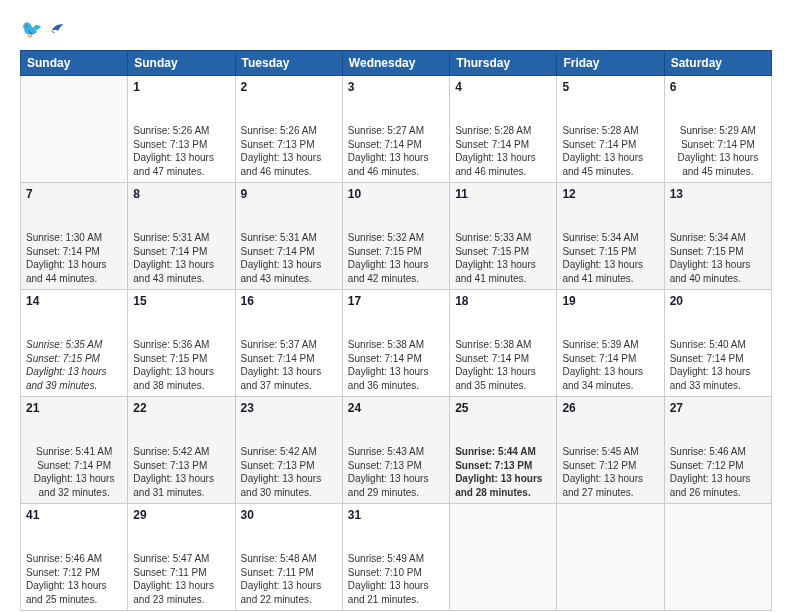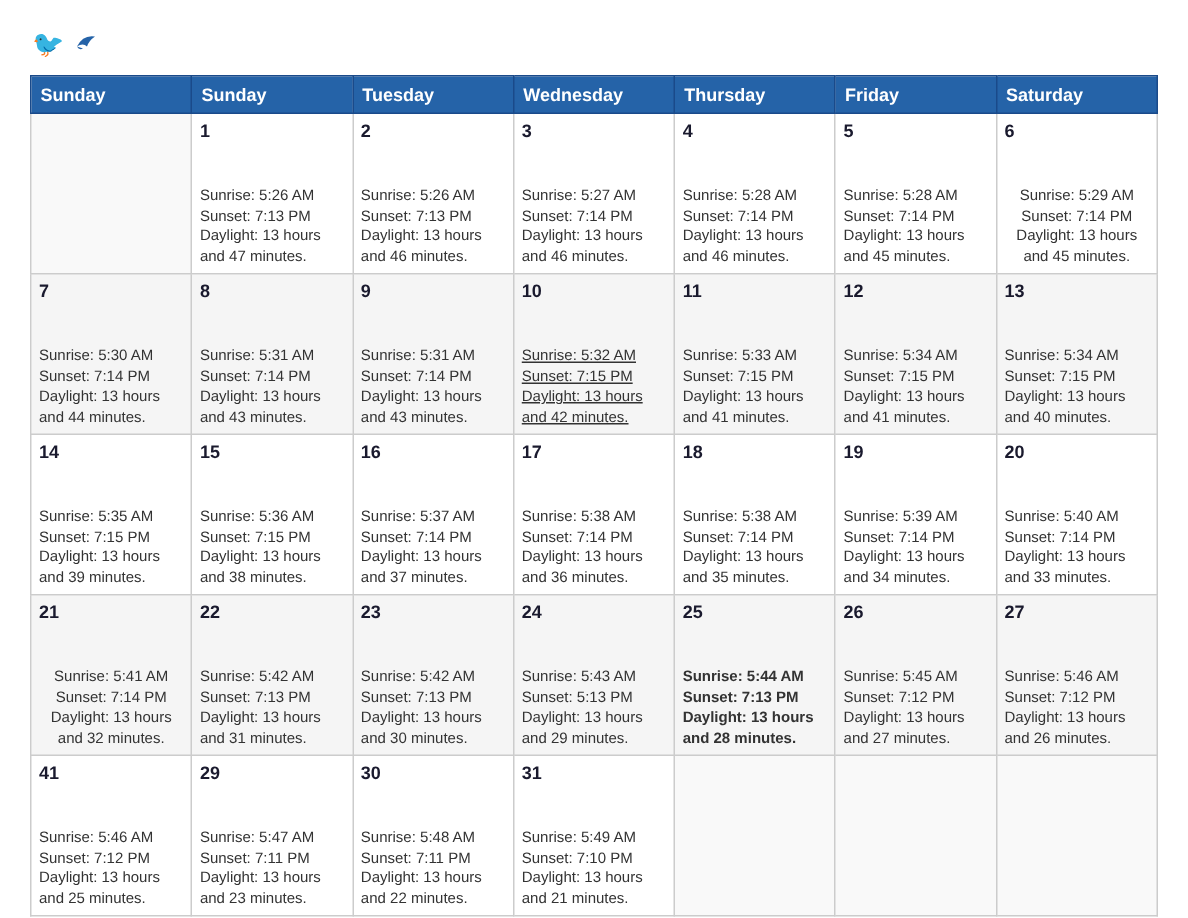--- a/index.html
+++ b/index.html
@@ -173,42 +173,42 @@
             <div class="day-num">6</div>
             <div class="day-info" style="white-space: pre-line; text-align: center;">Sunrise: 5:29 AM
 Sunset: 7:14 PM
 Daylight: 13 hours
 and 45 minutes.</div>
           </td>
         </tr>
         <tr class="row-shade">
           <td>
             <div class="day-num">7</div>
-            <div class="day-info" style="white-space: pre-line;">Sunrise: 5:30 AM
+            <div class="day-info" style="white-space: pre-line;">Sunrise: 1:30 AM
 Sunset: 7:14 PM
 Daylight: 13 hours
 and 44 minutes.</div>
           </td>
           <td>
             <div class="day-num">8</div>
             <div class="day-info" style="white-space: pre-line;">Sunrise: 5:31 AM
 Sunset: 7:14 PM
 Daylight: 13 hours
 and 43 minutes.</div>
           </td>
           <td>
             <div class="day-num">9</div>
             <div class="day-info" style="white-space: pre-line;">Sunrise: 5:31 AM
 Sunset: 7:14 PM
 Daylight: 13 hours
 and 43 minutes.</div>
           </td>
           <td>
             <div class="day-num">10</div>
-            <div class="day-info" style="white-space: pre-line; text-decoration: underline;">Sunrise: 5:32 AM
+            <div class="day-info" style="white-space: pre-line;">Sunrise: 5:32 AM
 Sunset: 7:15 PM
 Daylight: 13 hours
 and 42 minutes.</div>
           </td>
           <td>
             <div class="day-num">11</div>
             <div class="day-info" style="white-space: pre-line;">Sunrise: 5:33 AM
 Sunset: 7:15 PM
 Daylight: 13 hours
 and 41 minutes.</div>
@@ -224,21 +224,21 @@
             <div class="day-num">13</div>
             <div class="day-info" style="white-space: pre-line;">Sunrise: 5:34 AM
 Sunset: 7:15 PM
 Daylight: 13 hours
 and 40 minutes.</div>
           </td>
         </tr>
         <tr>
           <td>
             <div class="day-num">14</div>
-            <div class="day-info" style="white-space: pre-line;">Sunrise: 5:35 AM
+            <div class="day-info" style="white-space: pre-line; font-style: italic;">Sunrise: 5:35 AM
 Sunset: 7:15 PM
 Daylight: 13 hours
 and 39 minutes.</div>
           </td>
           <td>
             <div class="day-num">15</div>
             <div class="day-info" style="white-space: pre-line;">Sunrise: 5:36 AM
 Sunset: 7:15 PM
 Daylight: 13 hours
 and 38 minutes.</div>
@@ -297,21 +297,21 @@
           <td>
             <div class="day-num">23</div>
             <div class="day-info" style="white-space: pre-line;">Sunrise: 5:42 AM
 Sunset: 7:13 PM
 Daylight: 13 hours
 and 30 minutes.</div>
           </td>
           <td>
             <div class="day-num">24</div>
             <div class="day-info" style="white-space: pre-line;">Sunrise: 5:43 AM
-Sunset: 5:13 PM
+Sunset: 7:13 PM
 Daylight: 13 hours
 and 29 minutes.</div>
           </td>
           <td>
             <div class="day-num">25</div>
             <div class="day-info" style="white-space: pre-line; font-weight: bold;">Sunrise: 5:44 AM
 Sunset: 7:13 PM
 Daylight: 13 hours
 and 28 minutes.</div>
           </td>

